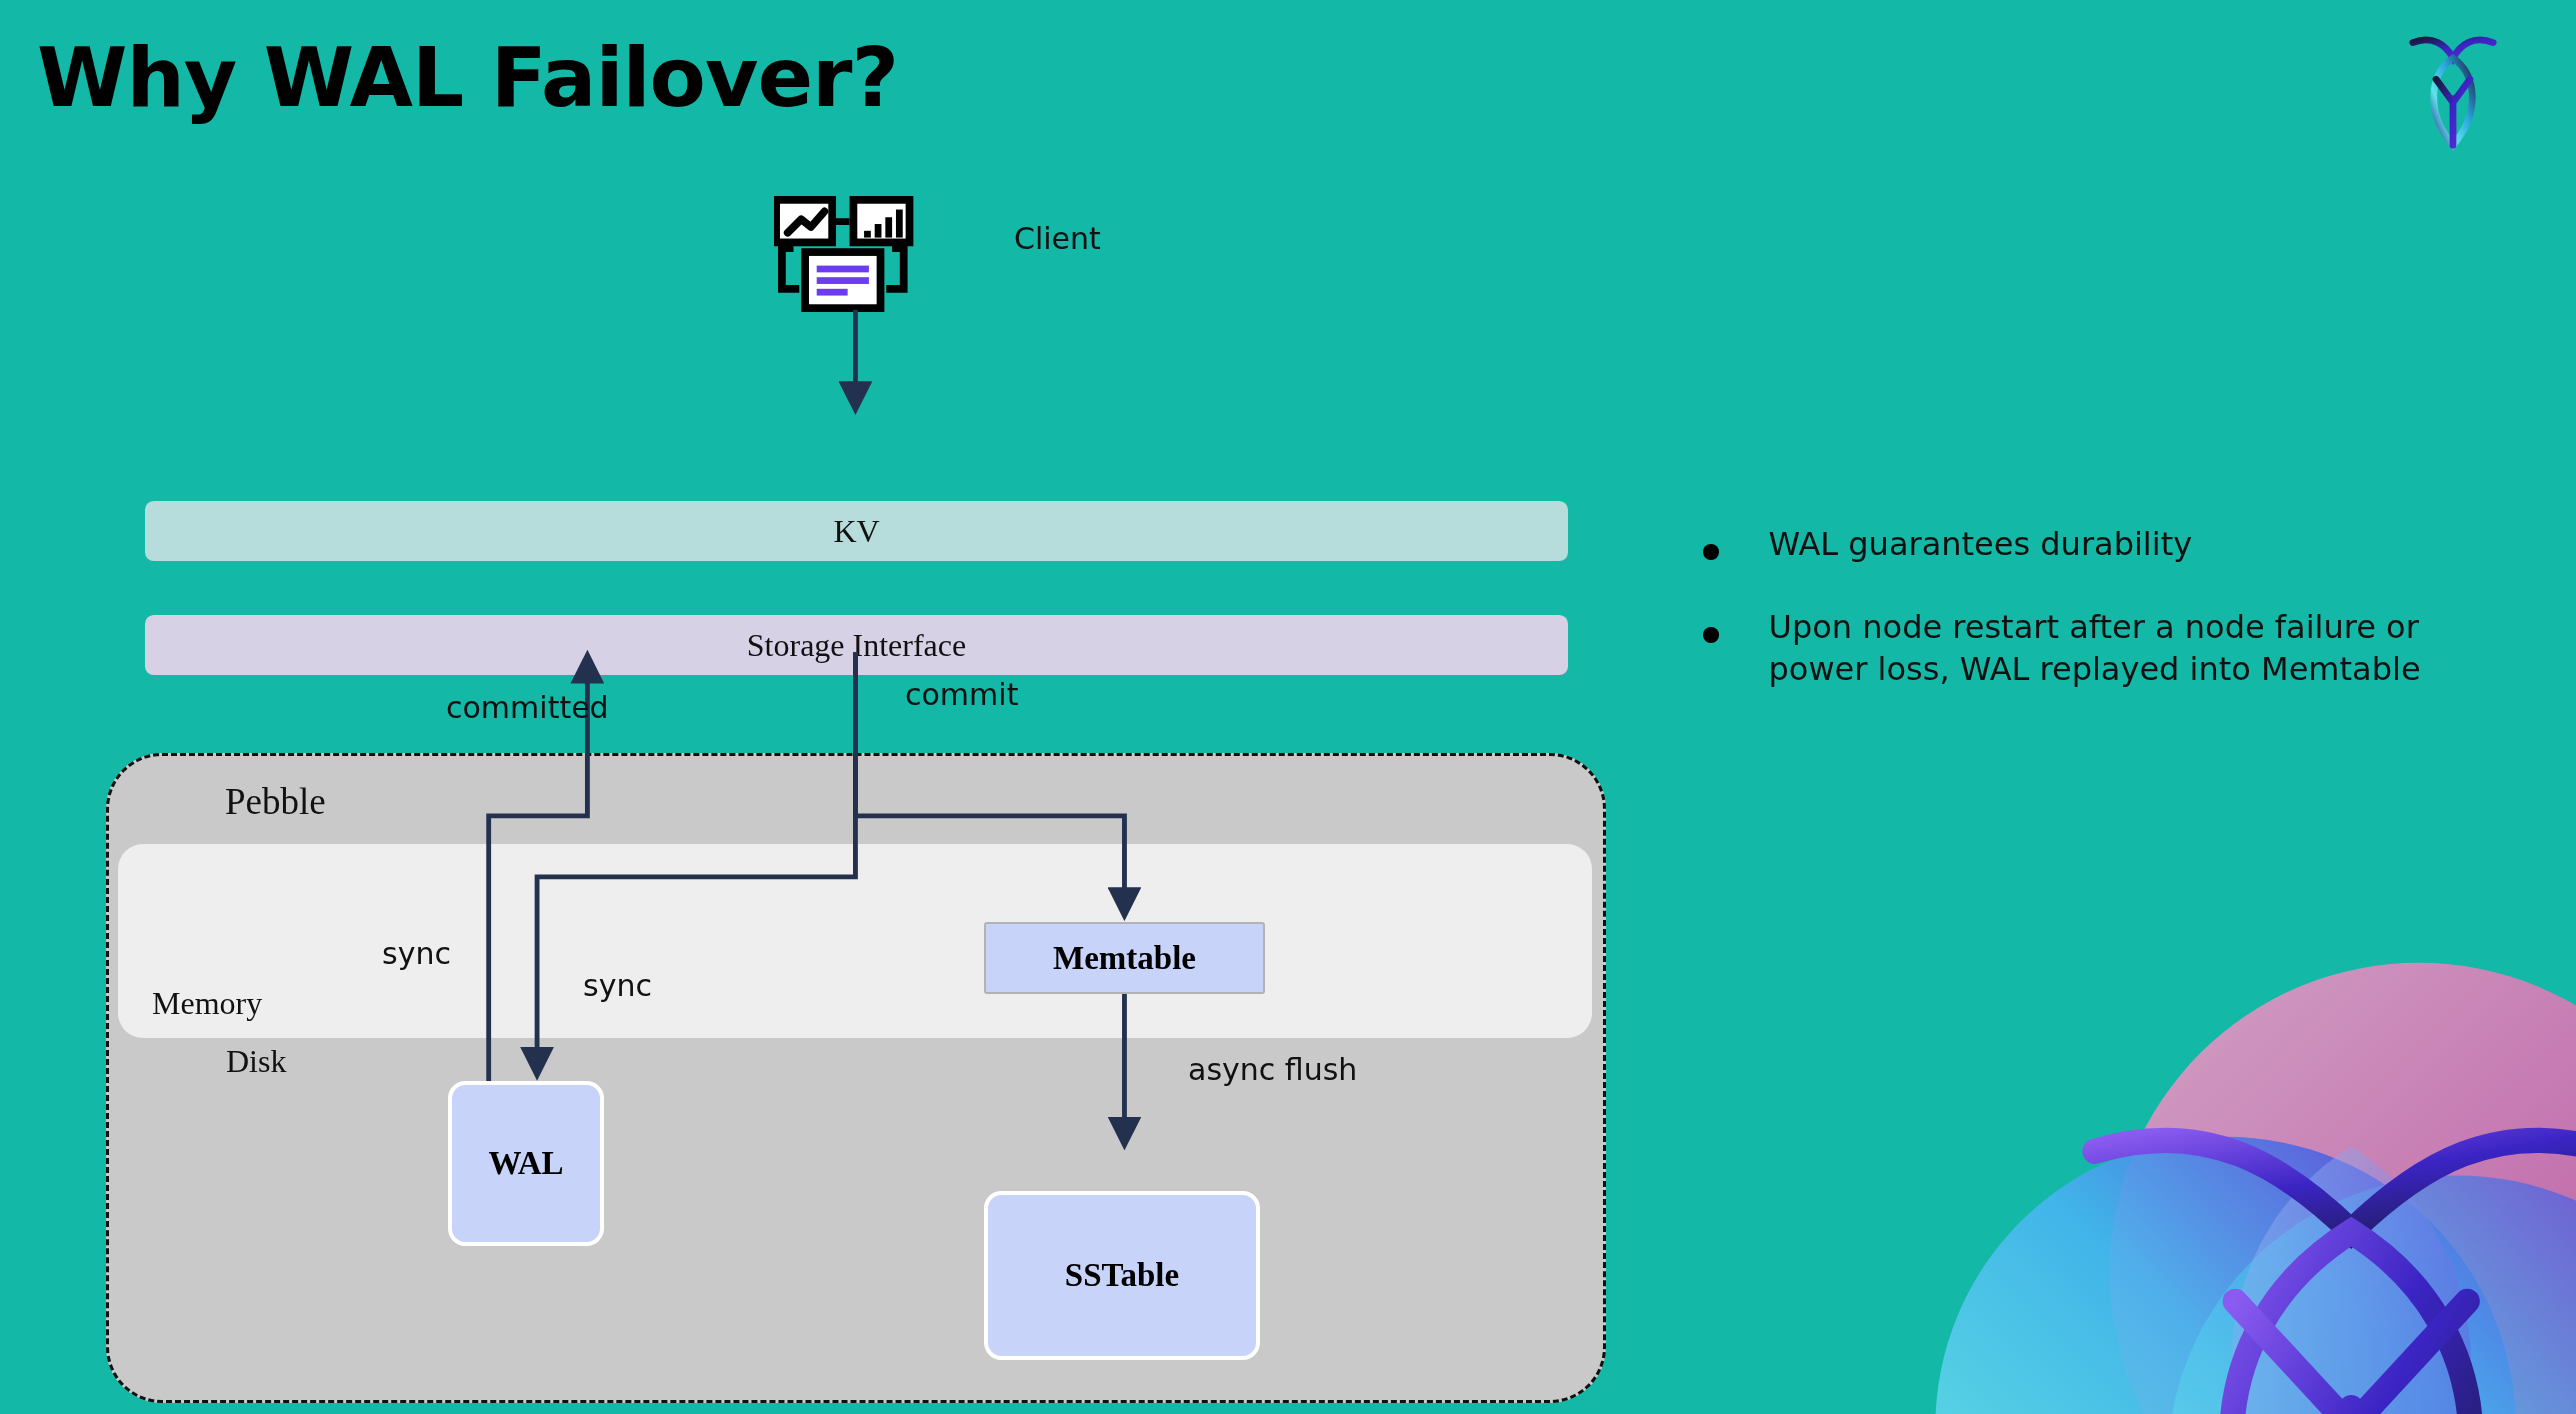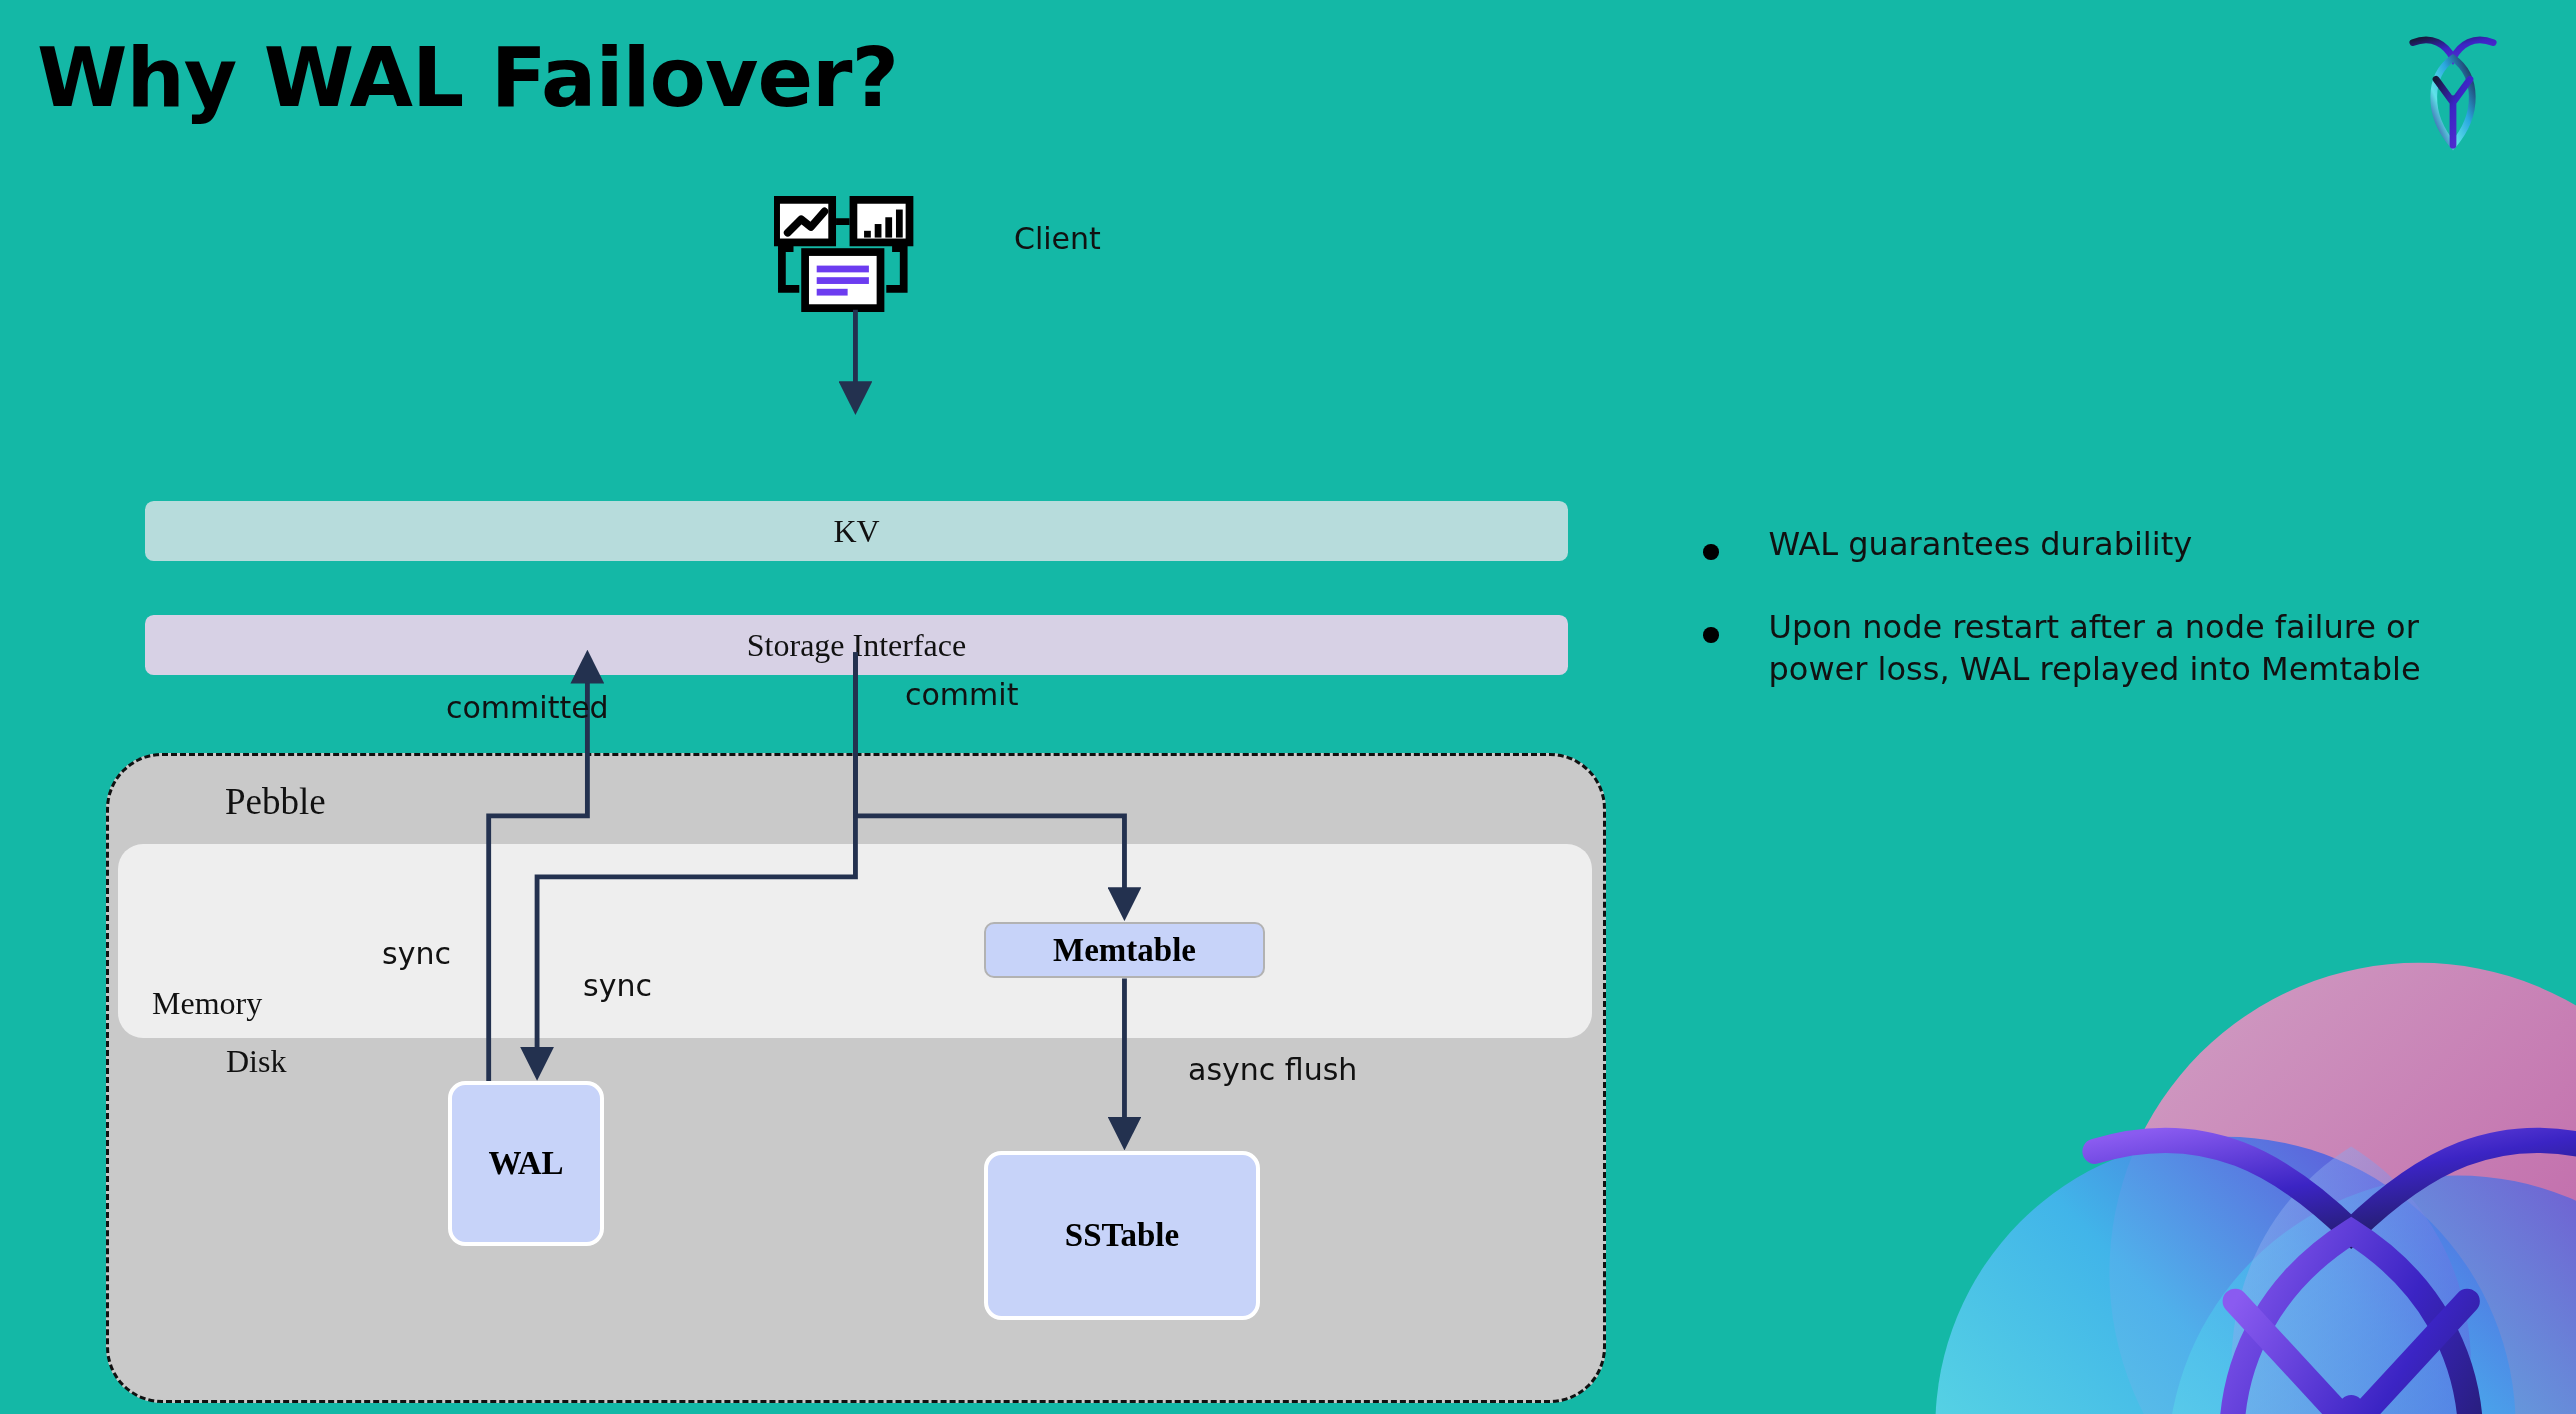--- a/index.html
+++ b/index.html
@@ -69,29 +69,29 @@
   }
 
   
   .node-box{
     position:absolute;background:#c7d3f9;
     display:flex;align-items:center;justify-content:center;
     font-family:"Liberation Serif", serif;font-weight:bold;
     font-size:33px;color:#000000;box-sizing:border-box;
   }
   #node-memtable{
-    left:984px;top:922px;width:281px;height:56px;
-    border:2.9px solid #b2b2b2;border-radius:10px;
+    left:984px;top:922px;width:281px;height:72px;
+    border:2.9px solid #b2b2b2;border-radius:3px;
   }
   #node-wal{
     left:448px;top:1081px;width:156px;height:165px;
     border:4.8px solid #ffffff;border-radius:17.4px;
   }
   #node-sstable{
-    left:984px;top:1151px;width:276px;height:169px;
+    left:984px;top:1191px;width:276px;height:169px;
     border:4.8px solid #ffffff;border-radius:17.4px;
   }
 
   
   .edge-label{
     position:absolute;font-family:"DejaVu Sans", sans-serif;
     font-size:30px;color:#111111;white-space:nowrap;
   }
   #lbl-committed{left:418px;top:690px;margin-left:28px;}
   #lbl-commit{left:905px;top:677px;}

